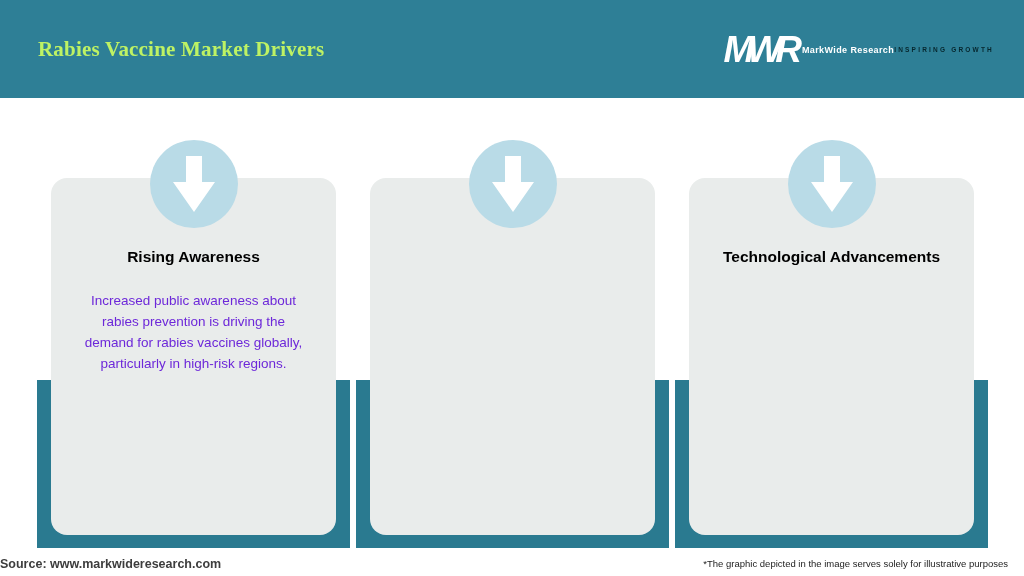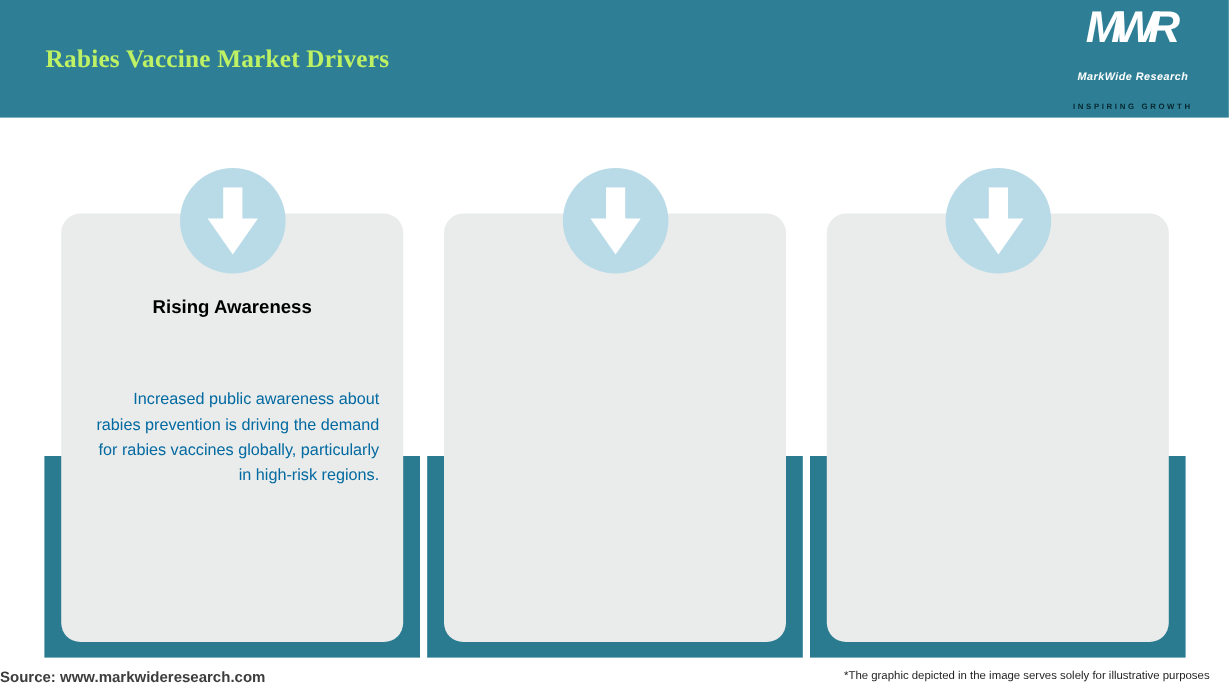--- a/index.html
+++ b/index.html
@@ -21,62 +21,62 @@
   
   .header{
     position:absolute;top:0;left:0;width:1024px;height:98px;
     background:var(--teal);
     display:flex;align-items:center;justify-content:space-between;
     padding:0 30px 0 38px;
   }
   .header h1{
     color:#bef264;font-size:21px;font-weight:bold;letter-spacing:.2px;font-family:Liberation Serif, serif;
   }
-  .logo{display:flex;flex-direction:column;align-items:center;line-height:1;gap:16px;}
+  .logo{display:flex;align-items:center;line-height:1;}
   .logo .monogram{
     color:#ffffff;font-size:37px;font-weight:bold;
     letter-spacing:-7px;font-style:italic;padding-right:7px;
   }
   .logo .logo-name{
-    color:#ffffff;font-size:9px;font-weight:bold;letter-spacing:.4px;margin-top:3px;font-style:italic;
+    color:#ffffff;font-size:9px;font-weight:bold;letter-spacing:.4px;margin-top:3px;
   }
   .logo .logo-tagline{
     color:#06262d;font-size:6.5px;font-weight:bold;letter-spacing:2.2px;margin-top:2px;
     text-transform:uppercase;
   }
 
   
   .column{position:absolute;top:140px;width:313px;height:408px;}
   .col1{left:37px;}
   .col2{left:356px;}
   .col3{left:675px;}
   .backing{
     position:absolute;top:240px;left:0;width:313px;height:168px;
     background:var(--teal-dark);z-index:0;
   }
   .card{
     position:absolute;top:38px;left:14px;width:285px;height:357px;
     background:var(--card-bg);border-radius:16px;z-index:1;
-    padding:0 20px;
+    padding:0 31px;
   }
   .circle{
     position:absolute;top:-38px;left:50%;transform:translateX(-50%);
     width:88px;height:88px;border-radius:50%;
     background:var(--circle-bg);
     display:flex;align-items:center;justify-content:center;
     z-index:2;
   }
   .circle svg{display:block;}
   .card h2{
     padding-top:70px;text-align:center;
     font-size:15.5px;font-weight:bold;color:#000000;
   }
   .card p{
-    margin-top:56px;font-size:13.5px;line-height:1.56;color:#0369a1;
-    text-align:right;
+    margin-top:24px;font-size:13.5px;line-height:1.56;color:#6d28d9;
+    text-align:center;
   }
 
   
   .source{
     position:absolute;left:0;bottom:5px;width:1024px;
     text-align:left;font-size:12.5px;font-weight:bold;color:#3d3d3d;
   }
   .disclaimer{
     position:absolute;right:16px;bottom:7px;
     font-size:9.5px;color:#1c1c1c;text-align:center;
@@ -119,17 +119,18 @@
 </div>
 
 <div class="column col3">
   <div class="backing"></div>
   <div class="card">
     <div class="circle">
       <svg width="42" height="56" viewBox="0 0 42 56">
         <polygon points="13,0 29,0 29,26 42,26 21,56 0,26 13,26" fill="#FFFFFF"></polygon>
       </svg>
     </div>
+    <h2>Technological Advancements</h2>
   </div>
 </div>
 
 <div class="source">Source: www.markwideresearch.com</div>
 <div class="disclaimer">*The graphic depicted in the image serves solely for illustrative purposes</div>
 
 </body></html>

